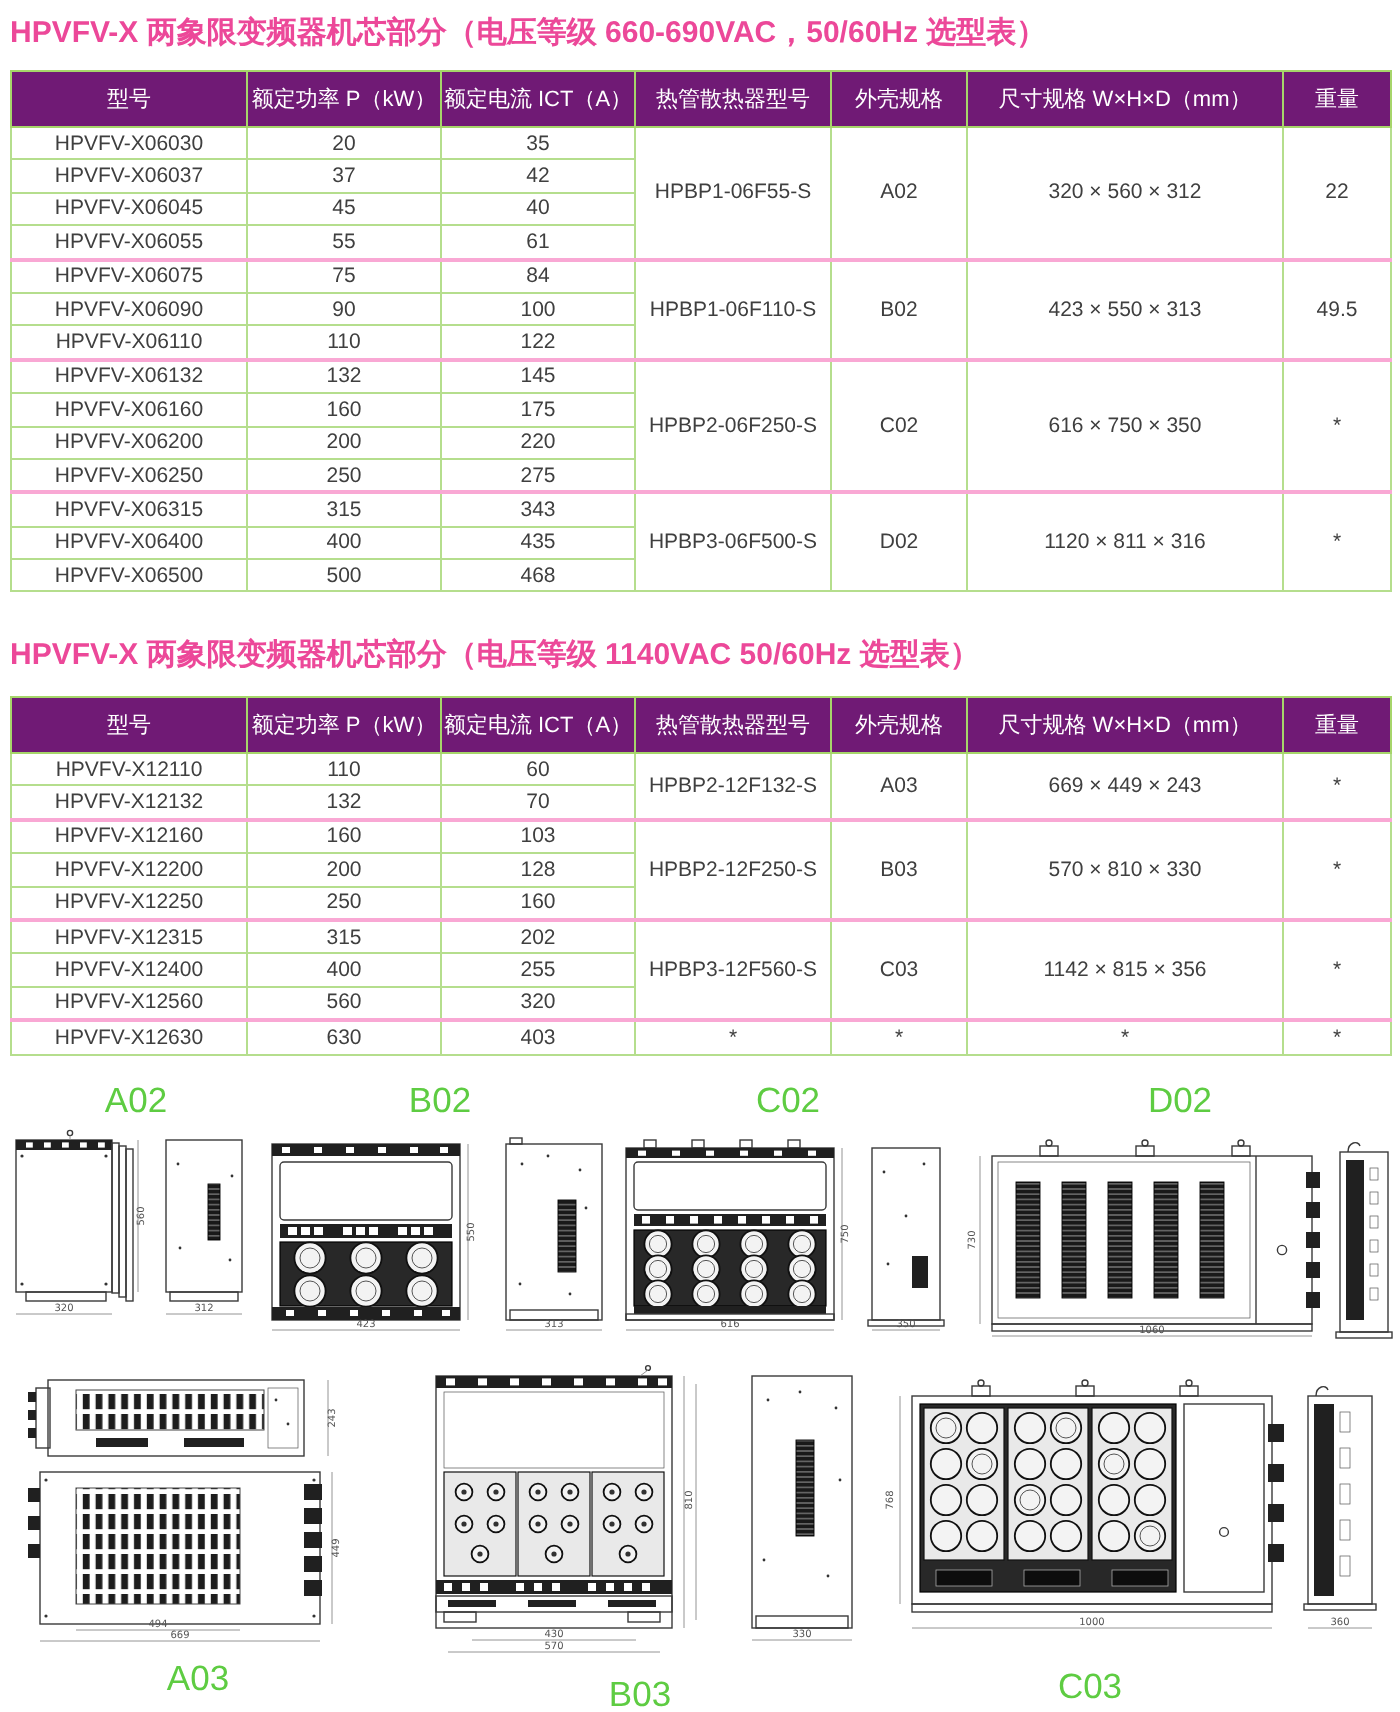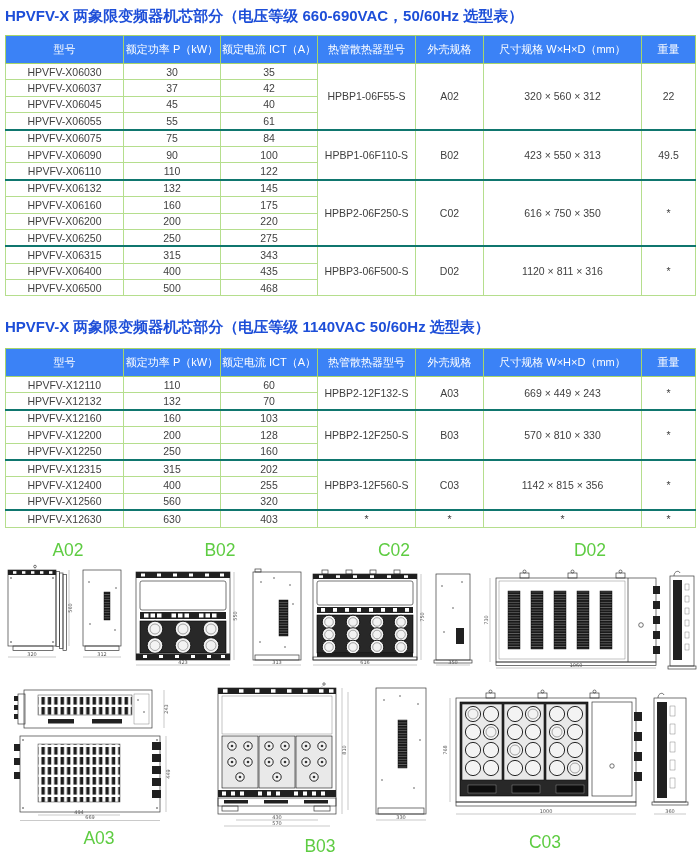--- a/index.html
+++ b/index.html
@@ -1,28 +1,28 @@
 <!DOCTYPE html>
 <html><head>
 <meta charset="utf-8">
 <style>
   html,body{margin:0;padding:0;background:#fff;}
   .page{position:relative;width:700px;height:856px;background:#fff;overflow:hidden;
         font-family:"Liberation Sans","DejaVu Sans",sans-serif;}
-  .title{position:absolute;left:5px;font-size:15px;font-weight:bold;color:#1d4ed8;white-space:nowrap;}
+  .title{position:absolute;left:5px;font-size:15px;font-weight:bold;color:#ec4899;white-space:nowrap;}
   #t1title{top:7px;}
   #t2title{top:318px;text-align:center;}
   table.spec{position:absolute;left:5px;width:690px;border-collapse:collapse;table-layout:fixed;}
   #t1{top:35px;}
   #t2{top:348px;}
-  table.spec th{background:#3b82f6;color:#fff;font-weight:normal;font-size:11px;height:27px;
+  table.spec th{background:#701a75;color:#fff;font-weight:normal;font-size:11px;height:27px;
                 border:1px solid #A6D56A;padding:0;}
   table.spec td{border:1px solid #B5DE8D;font-size:10.5px;color:#3f3f3f;text-align:center;
                 height:15.4px;padding:0 2px;background:#fff;}
-  table.spec tr.g td{border-top:2px solid #0f766e;}
+  table.spec tr.g td{border-top:2px solid #f9a8d4;}
   .fig{position:absolute;}
   .fig .figlab{color:#5ECC42;font-size:17.5px;text-align:center;height:24px;line-height:24px;}
   #fa02{left:5px;top:538px;width:126px;}
   #fb02{left:133px;top:538px;width:174px;}
   #fc02{left:310px;top:538px;width:168px;}
   #fd02{left:482px;top:538px;width:216px;}
   #fa03{left:8px;top:686px;width:182px;}
   #fb03{left:196px;top:680px;width:248px;}
   #fc03{left:440px;top:684px;width:258px;}
   #fc03 .figlab{width:210px;}
@@ -79,21 +79,21 @@
       <th>额定电流 ICT（A）</th>
       <th>热管散热器型号</th>
       <th>外壳规格</th>
       <th>尺寸规格 W×H×D（mm）</th>
       <th>重量</th>
     </tr>
   </thead>
   <tbody>
     <tr>
       <td>HPVFV-X06030</td>
-      <td>30</td>
+      <td>20</td>
       <td>35</td>
       <td rowspan="4">HPBP1-06F55-S</td>
       <td rowspan="4">A02</td>
       <td rowspan="4">320 × 560 × 312</td>
       <td rowspan="4">22</td>
     </tr>
     <tr>
       <td>HPVFV-X06037</td>
       <td>37</td>
       <td>42</td>

